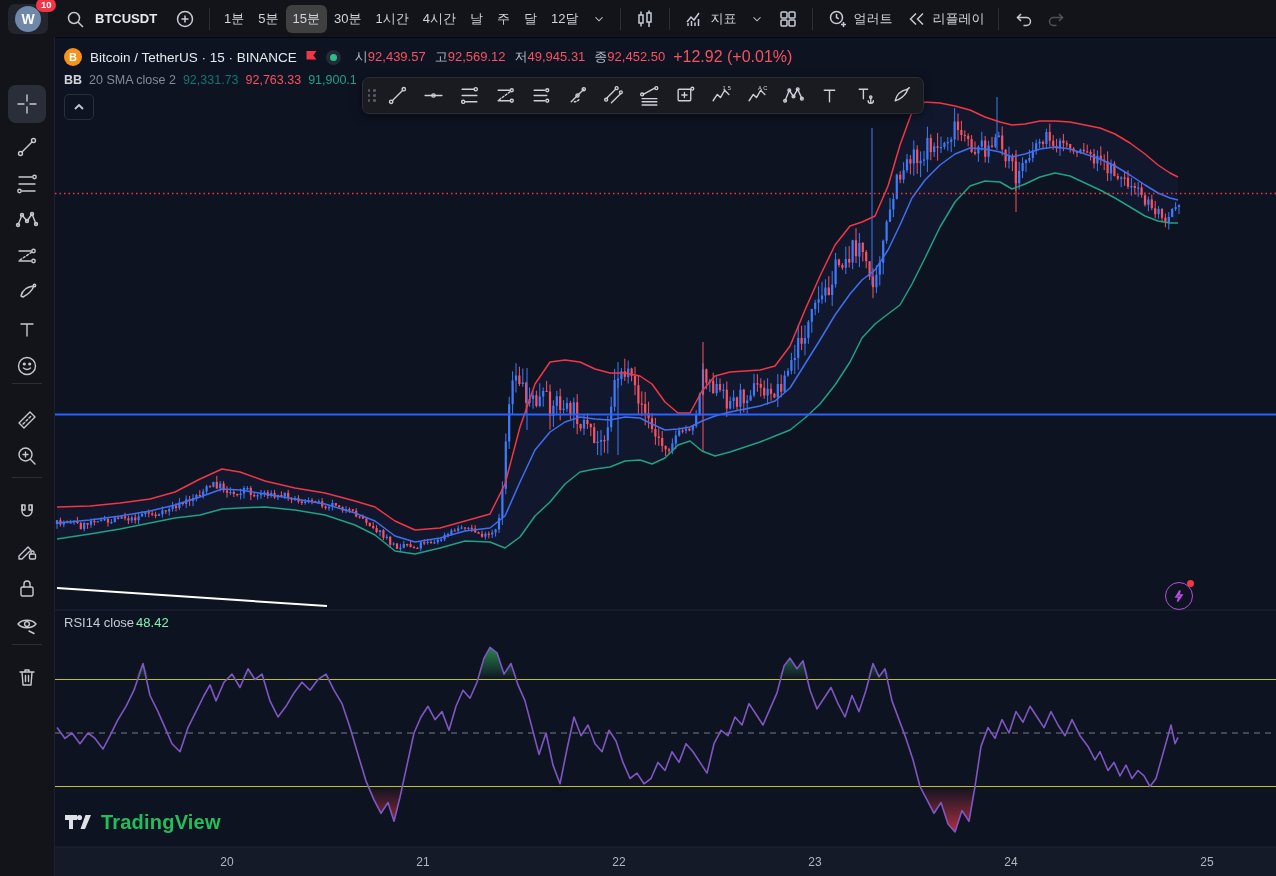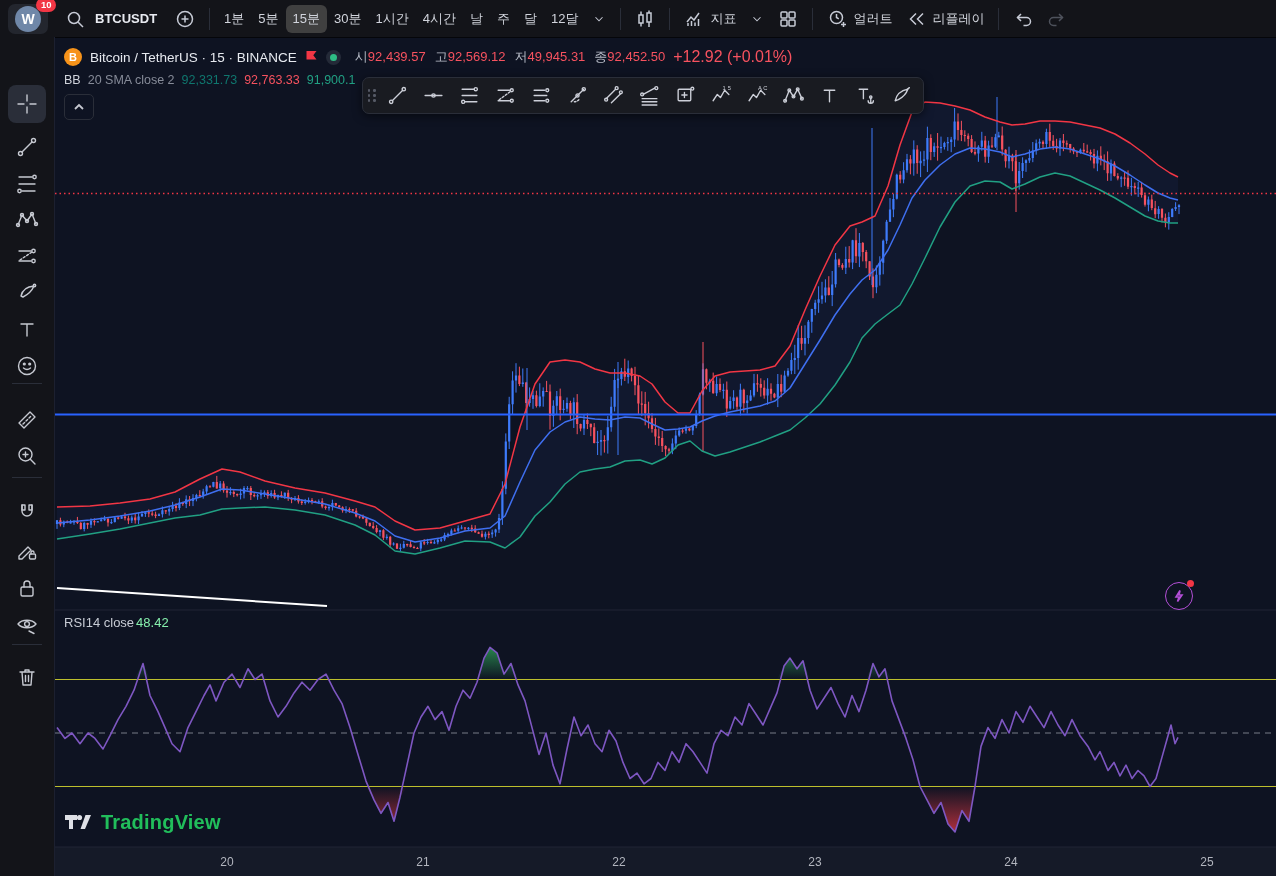--- a/index.html
+++ b/index.html
@@ -38,21 +38,21 @@
   #btc-icon{width:18px;height:18px;border-radius:50%;background:#f7931a;color:#fff;font-size:11px;
     font-weight:bold;display:flex;align-items:center;justify-content:center;}
   #status-dot{width:15px;height:15px;border-radius:50%;background:#242a38;display:flex;
     align-items:center;justify-content:center;}
   #status-dot i{width:7px;height:7px;border-radius:50%;background:#2ebd85;display:block;}
   #ohlc{display:flex;gap:9px;font-size:13px;margin-left:6px;}
   .ohlc-item .lbl{color:#b7bcc7;}
   .ohlc-item .val{color:#f7525f;}
   #legend-change{color:#f7525f;font-size:16px;}
   #bb-row{display:flex;gap:7px;font-size:12.5px;margin-top:5px;align-items:center;}
-  #bb-name{color:#d1d4dc;}
+  #bb-name{color:#d1d4dc;font-weight:bold;}
   #bb-params{color:#868b98;}
   #collapse-btn{position:absolute;left:64px;top:94px;width:28px;height:24px;border:1px solid #2a2e39;
     border-radius:5px;display:flex;align-items:center;justify-content:center;cursor:pointer;z-index:5;}
   #collapse-btn svg{width:12px;height:12px;stroke:#c6c9d1;fill:none;stroke-width:1.8;}
   #rsi-legend{position:absolute;left:64px;top:615px;z-index:5;font-size:13px;display:flex;}
   #rsi-name,#rsi-params{color:#c7cbd4;}
   #rsi-value{color:#86efac;margin-left:2px;}
   
   #drawing-toolbar{position:absolute;left:362px;top:77px;height:35px;background:#191b21;border:1px solid #2a2e39;
     border-radius:7px;display:flex;align-items:center;z-index:6;box-shadow:0 2px 10px rgba(0,0,0,.55);padding:0 4px 0 2px;}

